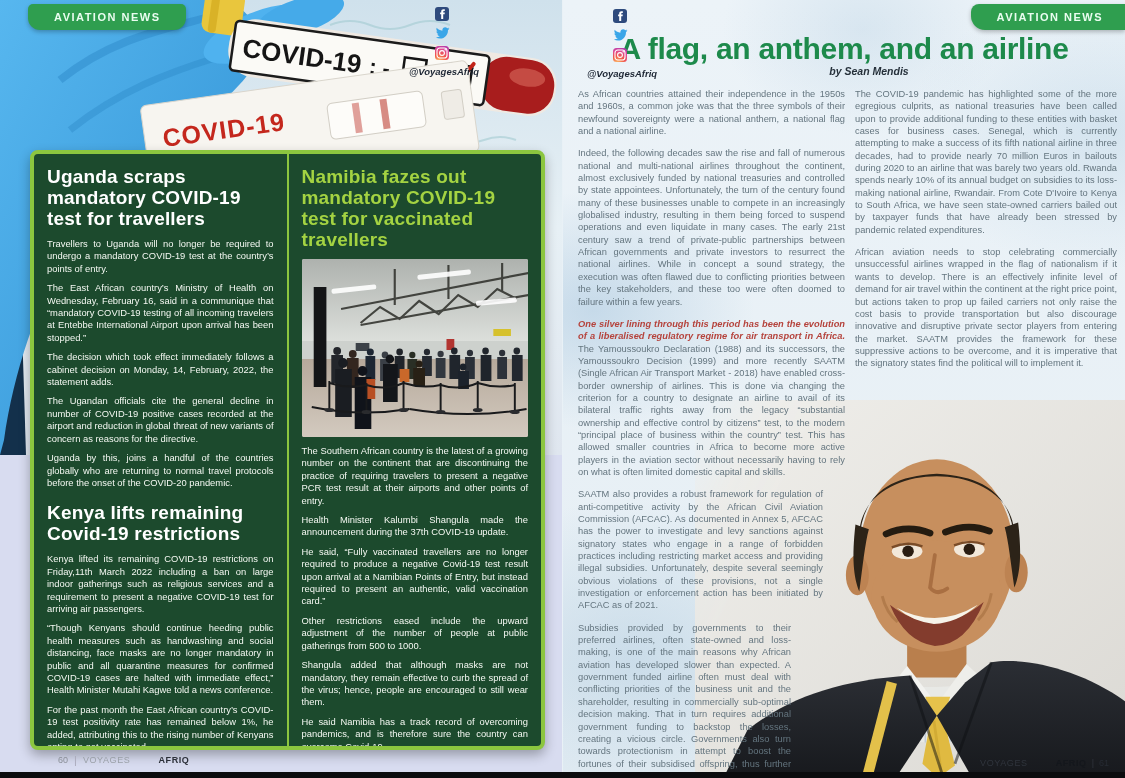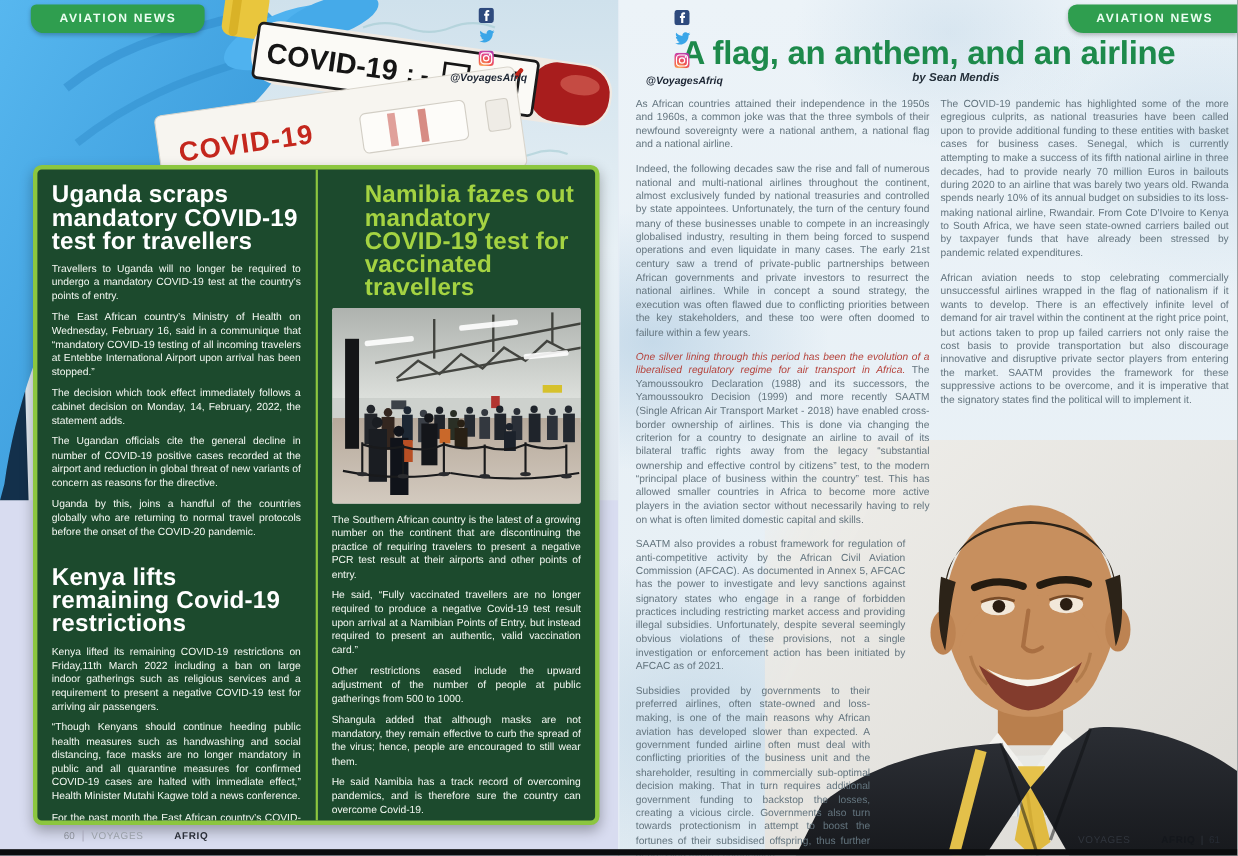--- a/index.html
+++ b/index.html
@@ -9,45 +9,45 @@
   .hero{position:absolute;left:0;top:0;width:562px;height:455px;}
   .banner-left{position:absolute;left:28px;top:4px;height:26px;padding:0 26px;background:#2f9e4f;border-radius:5px 5px 12px 12px;display:flex;align-items:center;box-shadow:0 2px 4px rgba(0,0,0,.25);z-index:4;}
   .banner-left span, .banner-right span{color:#eafdf0;font-weight:bold;font-size:11px;letter-spacing:1.5px;}
   .social-row{position:absolute;display:flex;align-items:center;gap:6px;z-index:4;flex-direction:column;}
   .social-left{left:405px;top:7px;}
   .social-right{left:20px;top:9px;}
   .handle{font-style:italic;font-size:9.5px;color:#1c2533;font-weight:bold;margin-left:4px;}
   .green-box{position:absolute;left:30px;top:150px;width:507px;height:592px;background:#1c4a2d;border:4px solid #8cc63f;border-radius:8px;box-shadow:0 5px 12px rgba(0,0,0,.3);display:flex;z-index:3;overflow:hidden;}
   .gcol{flex:1;padding:12px 13px 10px 13px;overflow:hidden;}
   .gcol2{border-left:2px solid #8cc63f;}
-  .ghead{color:#ffffff;font-weight:bold;font-size:22px;line-height:21px;letter-spacing:.2px;margin:0 0 9px 0;}
-  .ghead.lime{color:#a4d342;margin-left:30px;}
+  .ghead{color:#ffffff;font-weight:bold;font-size:19px;line-height:21px;letter-spacing:.2px;margin:0 0 9px 0;}
+  .ghead.lime{color:#a4d342;}
   .gcol p{color:#f4f8f2;font-size:9.4px;line-height:12.4px;text-align:justify;margin:0 0 7px 0;}
-  .kenya-head{margin-top:25px;}
+  .kenya-head{margin-top:13px;}
   .airport{width:100%;height:178px;margin:2px 0 8px 0;border-radius:2px;overflow:hidden;background:#c9c9c4;}
   .footer-left{position:absolute;left:58px;bottom:12px;font-size:9px;color:#8a8f98;display:flex;align-items:center;gap:6px;z-index:4;}
   .footer-left .vbar{color:#aab;font-size:11px;}
   .mag-light{color:#9aa0a8;letter-spacing:.6px;}
   .mag-bold{color:#2b2f38;font-weight:bold;letter-spacing:.6px;padding-left:28px;}
   
   .page-right{position:absolute;left:563px;top:0;width:562px;height:778px;overflow:hidden;
     background:
       radial-gradient(230px 170px at 30px 310px, rgba(140,180,212,.38), transparent 70%),
       radial-gradient(280px 200px at 540px 130px, rgba(155,192,218,.28), transparent 70%),
       radial-gradient(300px 230px at 70px 660px, rgba(150,186,212,.35), transparent 70%),
       radial-gradient(200px 150px at 300px 30px, rgba(170,200,222,.30), transparent 70%),
       linear-gradient(#ecf3f8,#e5eef4);}
   .banner-right{position:absolute;right:0;top:4px;height:26px;padding:0 22px 0 26px;background:#2f9e4f;border-radius:8px 0 0 14px;display:flex;align-items:center;box-shadow:0 2px 4px rgba(0,0,0,.25);z-index:4;}
   .article-title{position:absolute;left:0;top:32px;width:562px;text-align:center;font-size:30px;font-weight:bold;color:#1d8a4b;letter-spacing:-.3px;z-index:3;}
   .byline{position:absolute;left:0;top:65px;width:612px;text-align:center;font-style:italic;font-size:10.5px;color:#25303a;font-weight:bold;z-index:3;}
   .acol{position:absolute;top:88px;z-index:3;}
   .acol-1{left:15px;width:267px;}
   .acol-2{left:292px;width:262px;}
   .acol p{font-size:9.3px;line-height:12.35px;color:#64757f;text-align:justify;margin:0 0 10px 0;}
-  .lead-red{color:#b5433c;font-weight:normal;font-style:italic;}
+  .lead-red{color:#b5433c;font-weight:bold;font-style:italic;}
   .author-para{font-weight:bold;color:#4e5e68;}
   .spacer-a{float:right;width:22px;height:120px;}
   .spacer-b{float:right;clear:right;width:54px;height:300px;}
   .portrait{position:absolute;right:0;bottom:0;width:430px;height:378px;z-index:2;
     -webkit-mask-image:linear-gradient(115deg, rgba(0,0,0,0) 1%, rgba(0,0,0,.85) 12%, #000 22%);
     mask-image:linear-gradient(115deg, rgba(0,0,0,0) 1%, rgba(0,0,0,.85) 12%, #000 22%);}
   .footer-right{position:absolute;right:16px;bottom:10px;font-size:9px;color:#262b33;display:flex;align-items:center;gap:5px;z-index:6;}
   .footer-right .mag-light{color:#30353d;}
   .footer-right .mag-bold{color:#14171c;}
   .footer-right .vbar{color:#30353d;}
@@ -303,20 +303,21 @@
               <ellipse cx="28" cy="151" rx="5" ry="2"></ellipse>
                 <ellipse cx="66" cy="153" rx="5" ry="2"></ellipse>
                 <ellipse cx="104" cy="151" rx="5" ry="2"></ellipse>
                 <ellipse cx="142" cy="153" rx="5" ry="2"></ellipse>
                 <ellipse cx="180" cy="151" rx="5" ry="2"></ellipse>
                 <ellipse cx="218" cy="153" rx="5" ry="2"></ellipse>
             </g>
           </svg>
         </div>
         <p>The Southern African country is the latest of a growing number on the continent that are discontinuing the practice of requiring travelers to present a negative PCR test result at their airports and other points of entry.</p>
+        <p>Health Minister Kalumbi Shangula made the announcement during the 37th COVID-19 update.</p>
         <p>He said, “Fully vaccinated travellers are no longer required to produce a negative Covid-19 test result upon arrival at a Namibian Points of Entry, but instead required to present an authentic, valid vaccination card.”</p>
         <p>Other restrictions eased include the upward adjustment of the number of people at public gatherings from 500 to 1000.</p>
         <p>Shangula added that although masks are not mandatory, they remain effective to curb the spread of the virus; hence, people are encouraged to still wear them.</p>
         <p>He said Namibia has a track record of overcoming pandemics, and is therefore sure the country can overcome Covid-19.</p>
         <p>The Health Minister said the new measures are valid from March 16 to April 15 but remain amendable if the situation changes.</p>
       </div>
     </div>
 
     <div class="footer-left">
       <span>60</span>

